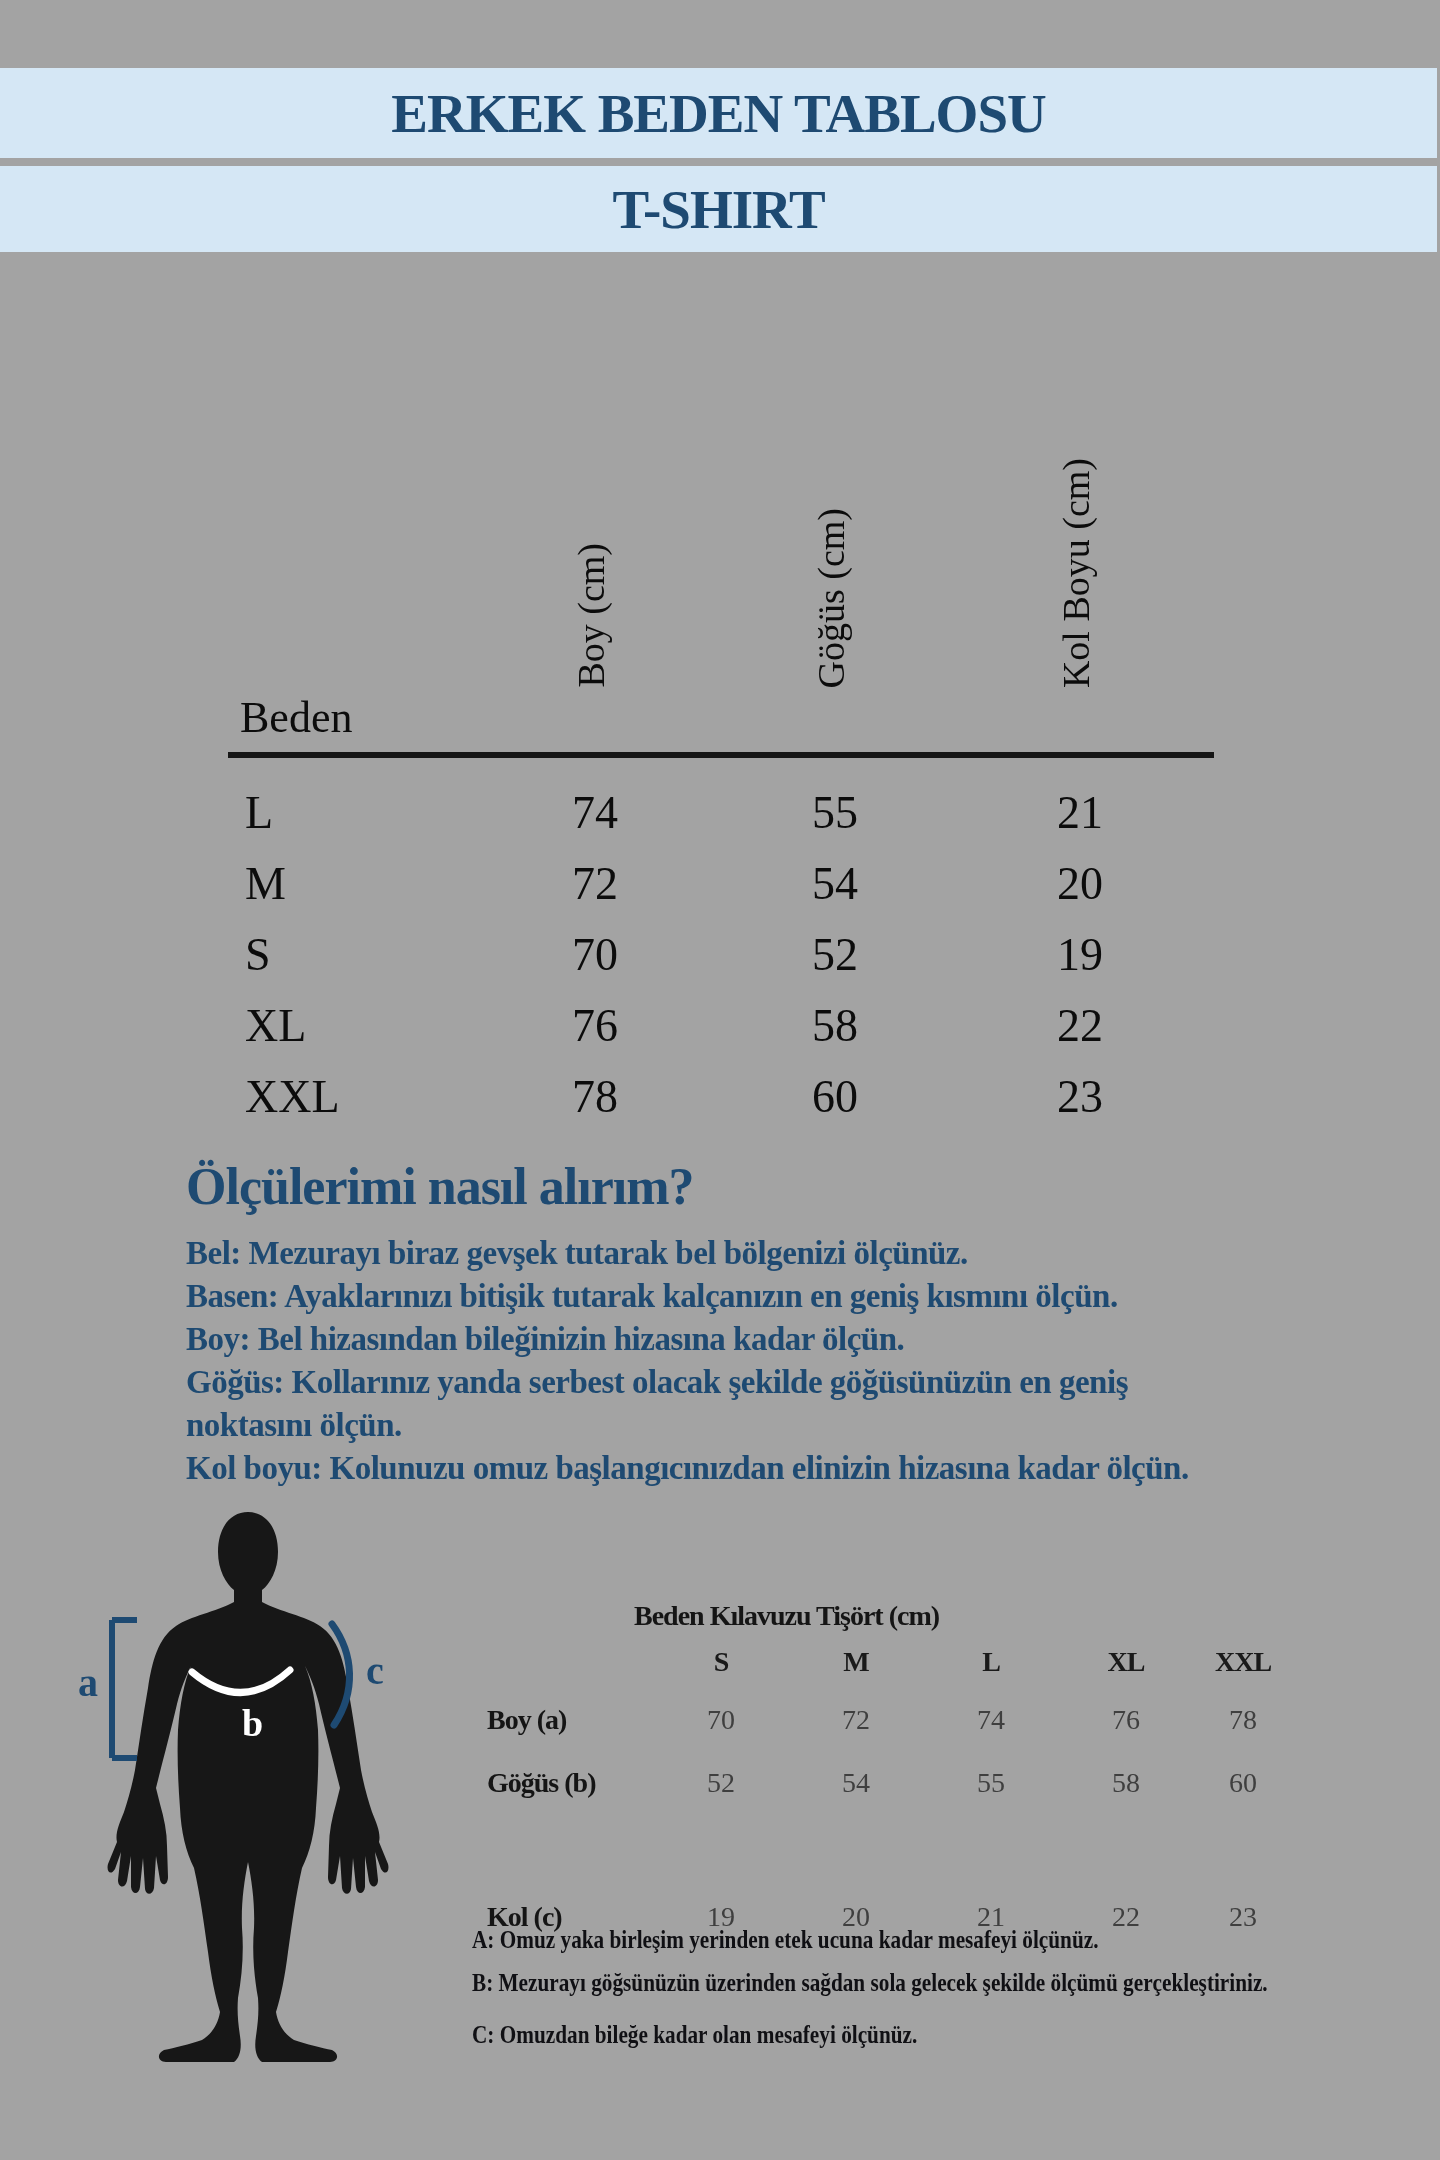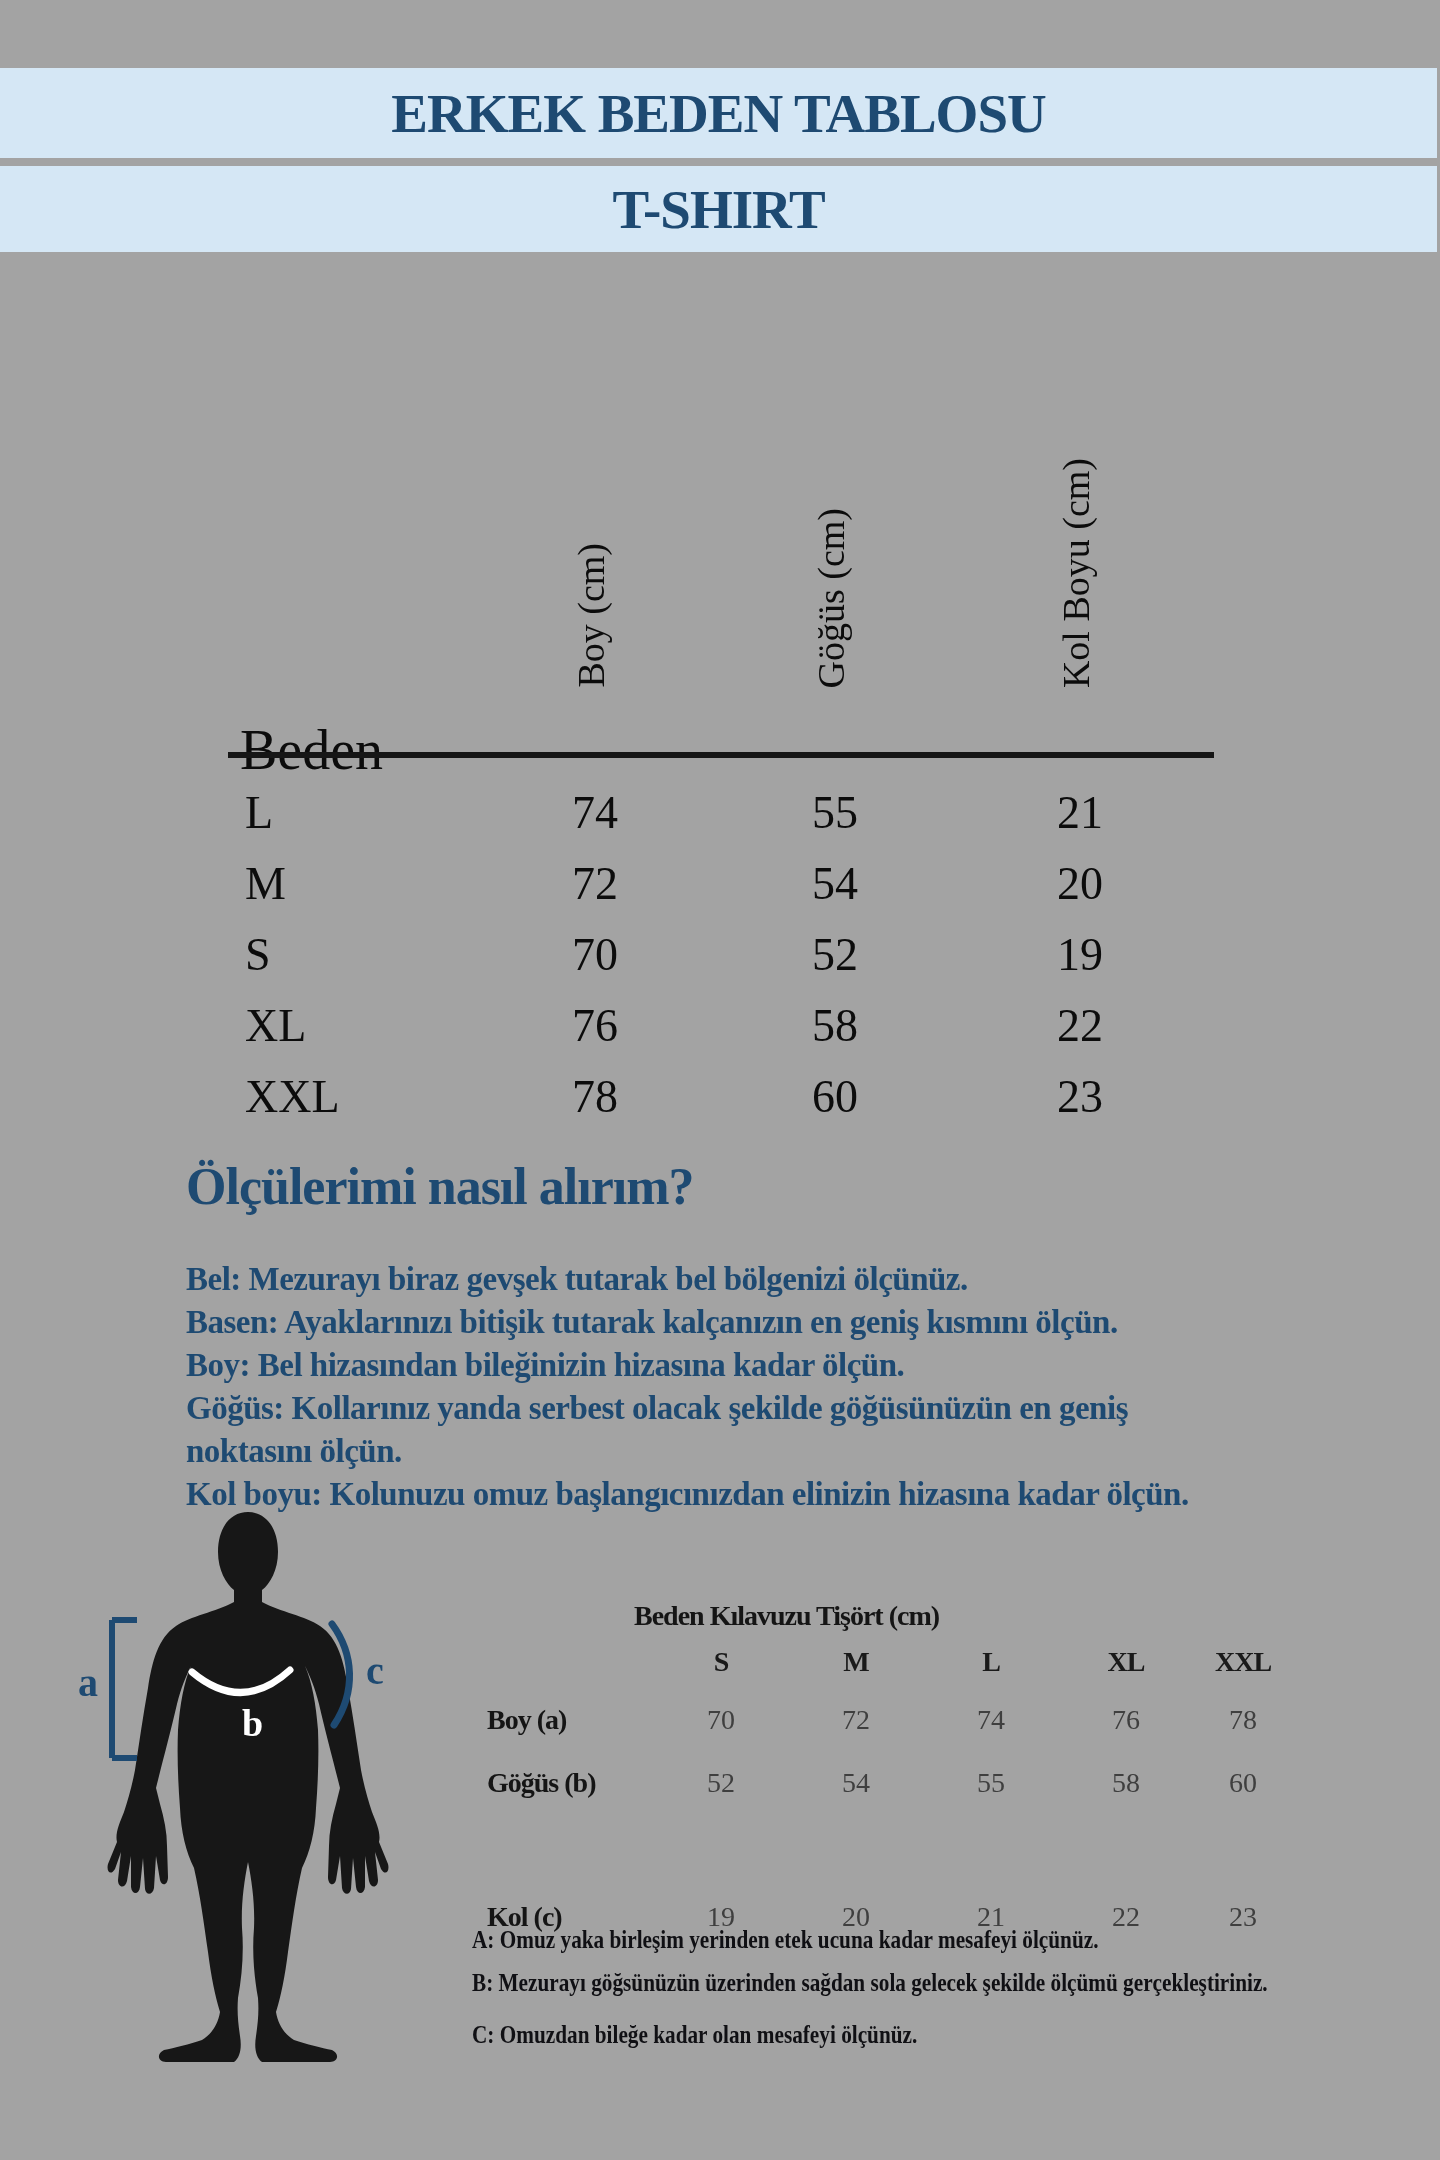--- a/index.html
+++ b/index.html
@@ -17,36 +17,36 @@
   .bar2 { top:166px; height:86px; font-size:55px; }
 
   
   .rot-headers { position:absolute; top:300px; left:0; width:1440px; height:388px; }
   .vlabel {
     position:absolute; bottom:0; writing-mode:vertical-rl; transform:rotate(180deg);
     font-size:38px; color:#0c0c0c; white-space:nowrap;
   }
   .vl0 { left:569px; } .vl1 { left:809px; } .vl2 { left:1054px; }
 
-  .beden-label { position:absolute; left:240px; top:718px; font-size:56px; color:#0c0c0c; }
+  .beden-label { position:absolute; left:240px; top:692px; font-size:44px; color:#0c0c0c; }
   .rule { position:absolute; left:228px; top:752px; width:986px; height:6px; background:#161616; }
 
   .srow { position:absolute; left:0; width:1440px; height:52px; font-size:46px; color:#0c0c0c; }
   .srow .size-label { position:absolute; left:245px; }
   .srow .c0 { position:absolute; left:515px;  width:160px; text-align:center; }
   .srow .c1 { position:absolute; left:755px;  width:160px; text-align:center; }
   .srow .c2 { position:absolute; left:1000px; width:160px; text-align:center; }
   .r0 { top:786px; } .r1 { top:857px; } .r2 { top:928px; } .r3 { top:999px; } .r4 { top:1070px; }
 
   
   .m-head {
     position:absolute; left:186px; top:1146px; font-size:52px; font-weight:bold;
     color:#1e4a72; letter-spacing:-1px;margin-top:11px;
   }
-  .m-lines { position:absolute; left:186px; top:1232px; color:#1e4a72;margin-top:26px; }
+  .m-lines { position:absolute; left:186px; top:1232px; color:#1e4a72; }
   .m-lines .mline {
     font-size:33px; font-weight:bold; letter-spacing:-0.5px;
     height:43px; line-height:43px; white-space:nowrap;
   }
 
   
   .figure-wrap { position:absolute; left:30px; top:1490px; width:450px; height:620px; }
 
   
   .g-title {

